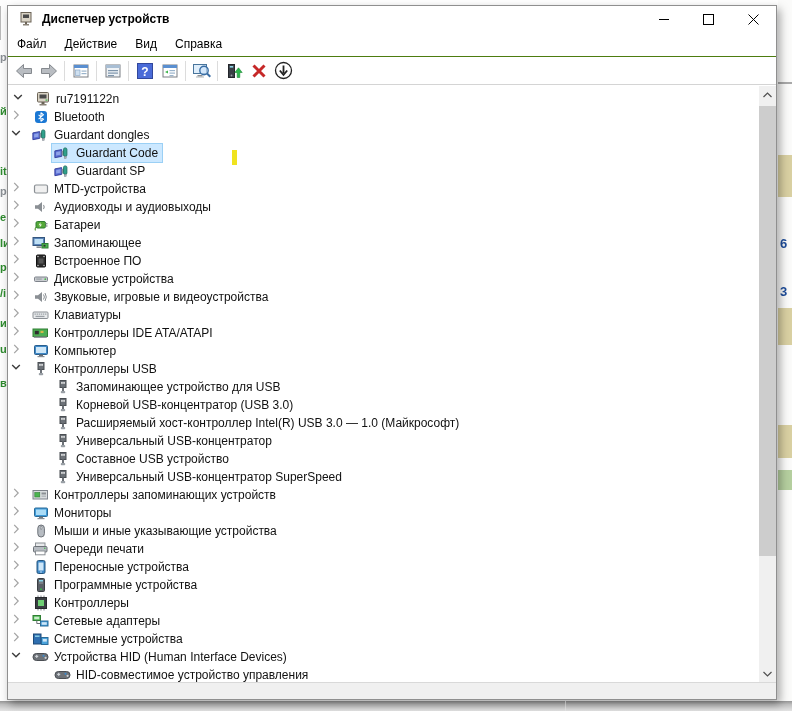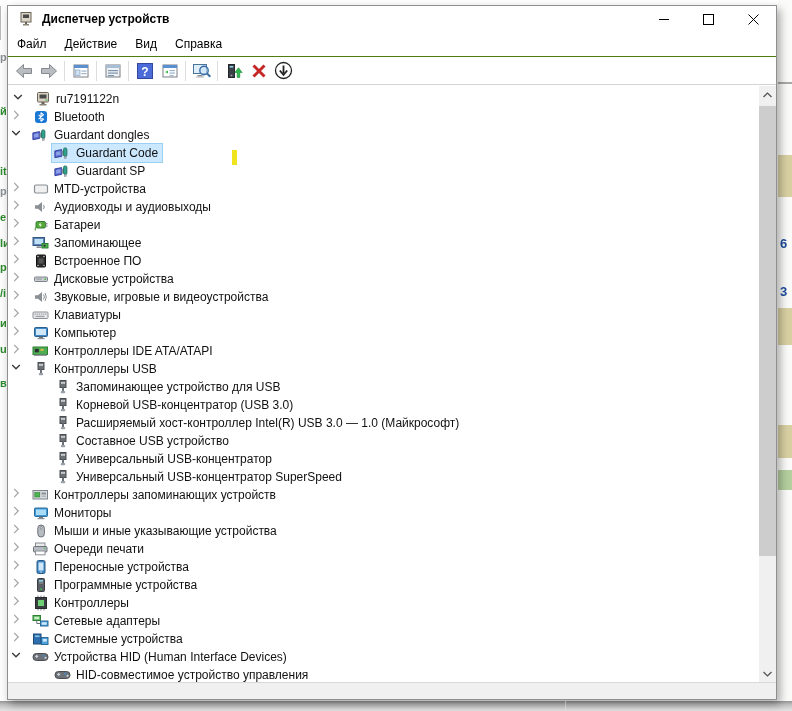--- a/index.html
+++ b/index.html
@@ -462,51 +462,51 @@
         </span>
       </div>
       <div class="row lv1">
         <span class="chev">
           <svg width="16" height="16" viewBox="0 0 16 16">
             <path d="M6.2 3.8 L10.2 8 L6.2 12.2" fill="none" stroke="#a3a3a3" stroke-width="1.2"></path>
           </svg>
         </span>
         <span class="row-inner">
           <span class="ticon">
-            <svg width="16" height="16" viewBox="0 0 16 16">
-              <rect x="1.5" y="2.5" width="13" height="9" rx="1" fill="#3f89c8" stroke="#2a5f8e"></rect>
-              <rect x="3" y="4" width="10" height="6" fill="#cfe7f8"></rect>
-              <rect x="6" y="11.5" width="4" height="1.5" fill="#6b7077"></rect>
-              <rect x="4.5" y="13" width="7" height="1.2" fill="#8a8f94"></rect>
-            </svg>
-          </span>
-          <span class="lbl">Компьютер</span>
-        </span>
-      </div>
-      <div class="row lv1">
-        <span class="chev">
-          <svg width="16" height="16" viewBox="0 0 16 16">
-            <path d="M6.2 3.8 L10.2 8 L6.2 12.2" fill="none" stroke="#a3a3a3" stroke-width="1.2"></path>
-          </svg>
-        </span>
-        <span class="row-inner">
-          <span class="ticon">
             <svg width="17" height="16" viewBox="0 0 17 16">
               <rect x="1" y="4" width="14.5" height="7.5" fill="#4cae52" stroke="#2f7e33"></rect>
               <rect x="2.8" y="5.8" width="4" height="3.5" fill="#2e2e2e"></rect>
               <rect x="8.5" y="5.8" width="3" height="2.2" fill="#d6b84a"></rect>
               <rect x="1.8" y="11.5" width="13" height="1.4" fill="#8a8f94"></rect>
             </svg>
           </span>
           <span class="lbl">Контроллеры IDE ATA/ATAPI</span>
         </span>
       </div>
       <div class="row lv1">
         <span class="chev">
           <svg width="16" height="16" viewBox="0 0 16 16">
+            <path d="M6.2 3.8 L10.2 8 L6.2 12.2" fill="none" stroke="#a3a3a3" stroke-width="1.2"></path>
+          </svg>
+        </span>
+        <span class="row-inner">
+          <span class="ticon">
+            <svg width="16" height="16" viewBox="0 0 16 16">
+              <rect x="1.5" y="2.5" width="13" height="9" rx="1" fill="#3f89c8" stroke="#2a5f8e"></rect>
+              <rect x="3" y="4" width="10" height="6" fill="#cfe7f8"></rect>
+              <rect x="6" y="11.5" width="4" height="1.5" fill="#6b7077"></rect>
+              <rect x="4.5" y="13" width="7" height="1.2" fill="#8a8f94"></rect>
+            </svg>
+          </span>
+          <span class="lbl">Компьютер</span>
+        </span>
+      </div>
+      <div class="row lv1">
+        <span class="chev">
+          <svg width="16" height="16" viewBox="0 0 16 16">
             <path d="M4.2 6 L8 9.8 L11.8 6" fill="none" stroke="#3c3c3c" stroke-width="1.4"></path>
           </svg>
         </span>
         <span class="row-inner">
           <span class="ticon">
             <svg width="16" height="16" viewBox="0 0 16 16">
               <rect x="5" y="1.5" width="6" height="7" fill="#6d7278" stroke="#4a4e53"></rect>
               <rect x="6.3" y="3" width="1.3" height="1.8" fill="#fff"></rect>
               <rect x="8.4" y="3" width="1.3" height="1.8" fill="#fff"></rect>
               <rect x="7" y="8.5" width="2" height="3.5" fill="#6d7278"></rect>
@@ -562,35 +562,35 @@
         <span class="row-inner">
           <span class="ticon">
             <svg width="16" height="16" viewBox="0 0 16 16">
               <rect x="5" y="1.5" width="6" height="7" fill="#6d7278" stroke="#4a4e53"></rect>
               <rect x="6.3" y="3" width="1.3" height="1.8" fill="#fff"></rect>
               <rect x="8.4" y="3" width="1.3" height="1.8" fill="#fff"></rect>
               <rect x="7" y="8.5" width="2" height="3.5" fill="#6d7278"></rect>
               <rect x="5.8" y="12" width="4.4" height="2.2" rx="0.8" fill="#9aa0a6"></rect>
             </svg>
           </span>
-          <span class="lbl">Составное USB устройство</span>
+          <span class="lbl">Универсальный USB-концентратор</span>
         </span>
       </div>
       <div class="row lv2">
         <span class="row-inner">
           <span class="ticon">
             <svg width="16" height="16" viewBox="0 0 16 16">
               <rect x="5" y="1.5" width="6" height="7" fill="#6d7278" stroke="#4a4e53"></rect>
               <rect x="6.3" y="3" width="1.3" height="1.8" fill="#fff"></rect>
               <rect x="8.4" y="3" width="1.3" height="1.8" fill="#fff"></rect>
               <rect x="7" y="8.5" width="2" height="3.5" fill="#6d7278"></rect>
               <rect x="5.8" y="12" width="4.4" height="2.2" rx="0.8" fill="#9aa0a6"></rect>
             </svg>
           </span>
-          <span class="lbl">Универсальный USB-концентратор</span>
+          <span class="lbl">Составное USB устройство</span>
         </span>
       </div>
       <div class="row lv2">
         <span class="row-inner">
           <span class="ticon">
             <svg width="16" height="16" viewBox="0 0 16 16">
               <rect x="5" y="1.5" width="6" height="7" fill="#6d7278" stroke="#4a4e53"></rect>
               <rect x="6.3" y="3" width="1.3" height="1.8" fill="#fff"></rect>
               <rect x="8.4" y="3" width="1.3" height="1.8" fill="#fff"></rect>
               <rect x="7" y="8.5" width="2" height="3.5" fill="#6d7278"></rect>

